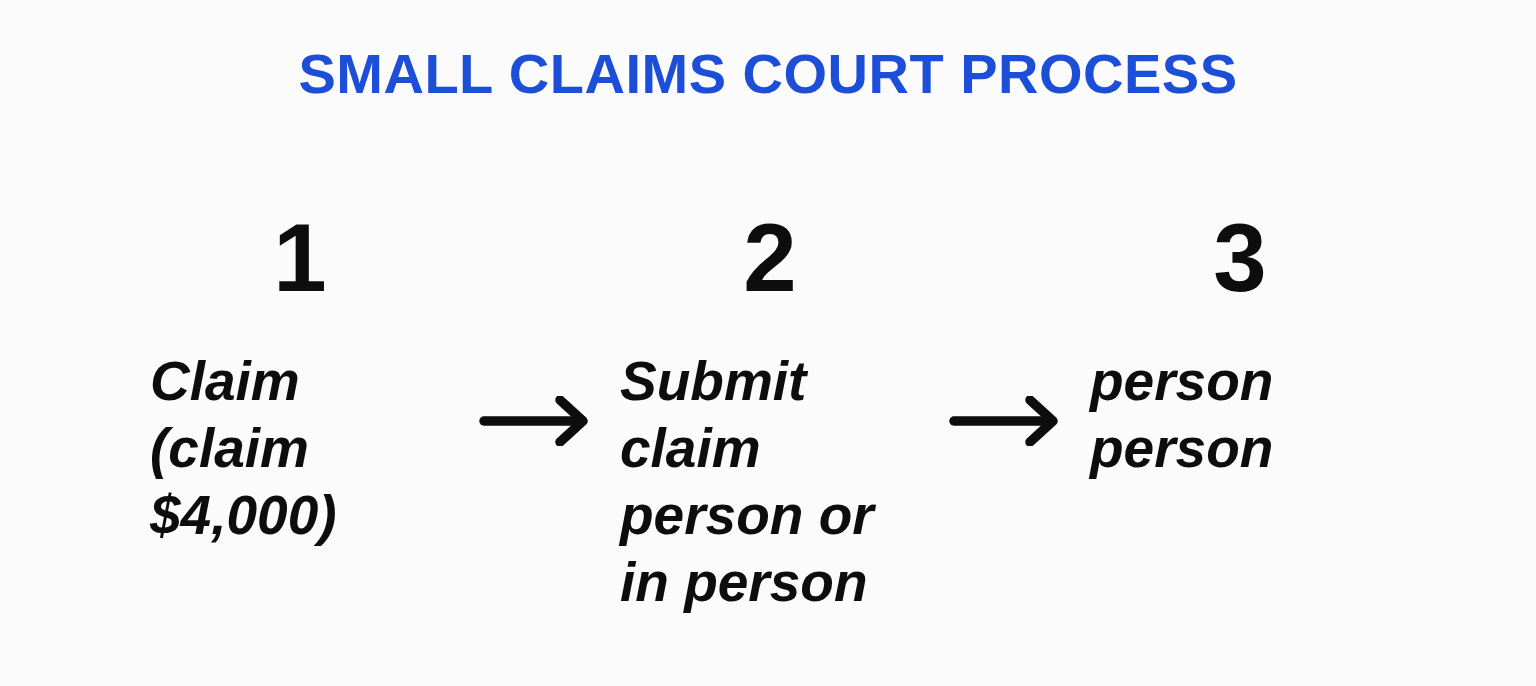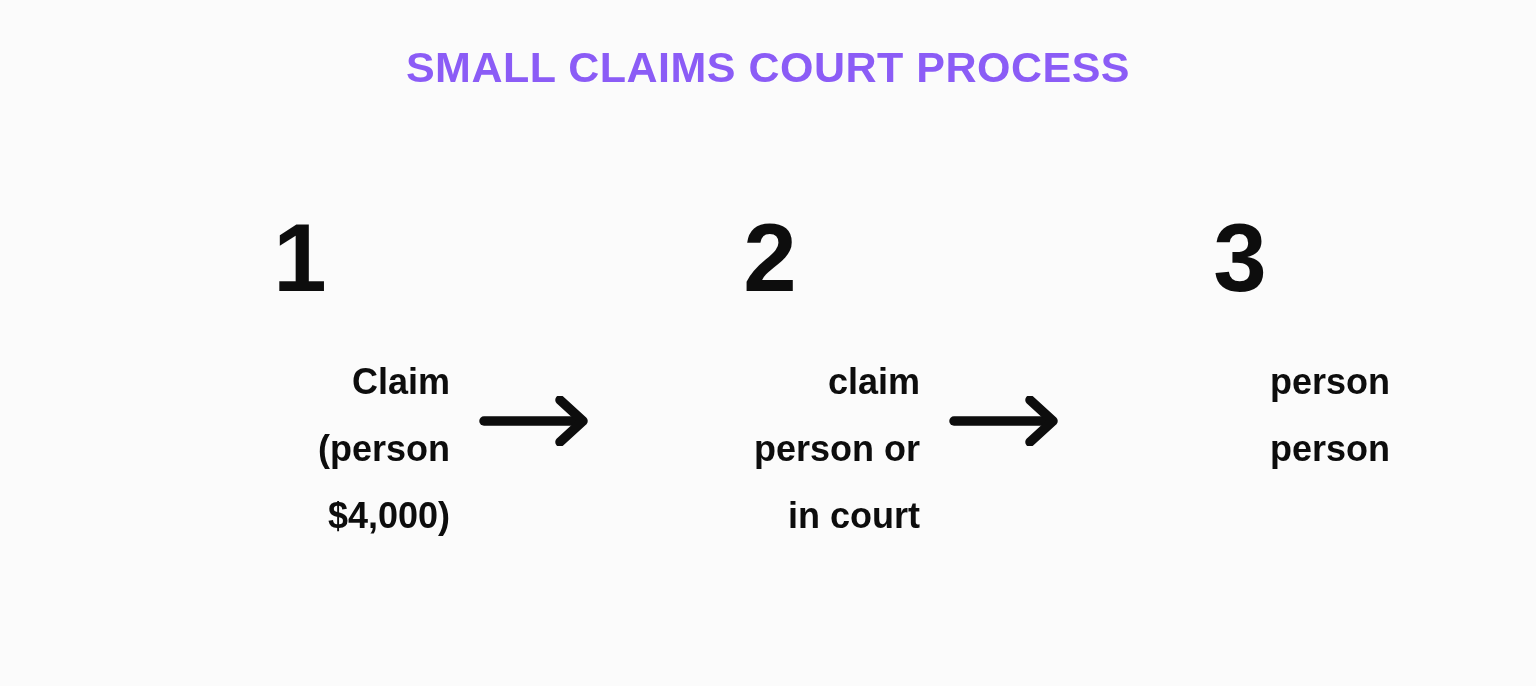--- a/index.html
+++ b/index.html
@@ -22,25 +22,25 @@
     box-sizing: border-box;
   }
 
   
   .title {
     position: absolute;
     top: 46px;
     left: 0;
     width: 1536px;
     text-align: center;
-    font-size: 43px;
+    font-size: 56px;
     font-weight: 900;
     letter-spacing: 0.5px;
     line-height: 1.0;
-    color: #8b5cf6;
+    color: #1d4ed8;
     white-space: nowrap;
   }
 
   
   .steps-row {
     position: absolute;
     top: 210px;
     left: 150px;
     width: 1240px;
     display: flex;
@@ -64,26 +64,27 @@
     color: #0d0d0d;
     margin: 0;
     height: 96px;
     display: flex;
     align-items: center;
     justify-content: center;
   }
 
   .step-label {
     margin-top: 42px;
-    font-size: 36px;
+    font-size: 55px;
     font-weight: 600;
     line-height: 67px;
-    text-align: right;
+    text-align: left;
     color: #0d0d0d;
     width: 300px;
+    font-style: italic;
   }
 
   .step-label .line {
     display: block;
     white-space: nowrap;
   }
 
   
   .arrow {
     flex: 0 0 auto;
@@ -104,40 +105,41 @@
 <div class="infographic">
 
   <div class="title">SMALL CLAIMS COURT PROCESS</div>
 
   <div class="steps-row">
 
     <div class="step">
       <div class="step-number">1</div>
       <div class="step-label">
         <span class="line">Claim</span>
-        <span class="line">(person</span>
+        <span class="line">(claim</span>
         <span class="line">$4,000)</span>
       </div>
     </div>
 
     <div class="arrow">
       <svg viewBox="0 0 112 50" xmlns="http://www.w3.org/2000/svg" aria-hidden="true">
         <g fill="none" stroke="#0d0d0d" stroke-width="9.5" stroke-linecap="round" stroke-linejoin="round">
           <line x1="5" y1="25" x2="95" y2="25"></line>
           <polyline points="81,4 104,25 81,46"></polyline>
         </g>
       </svg>
     </div>
 
     <div class="step">
       <div class="step-number">2</div>
       <div class="step-label">
+        <span class="line">Submit</span>
         <span class="line">claim</span>
         <span class="line">person or</span>
-        <span class="line">in court</span>
+        <span class="line">in person</span>
       </div>
     </div>
 
     <div class="arrow">
       <svg viewBox="0 0 112 50" xmlns="http://www.w3.org/2000/svg" aria-hidden="true">
         <g fill="none" stroke="#0d0d0d" stroke-width="9.5" stroke-linecap="round" stroke-linejoin="round">
           <line x1="5" y1="25" x2="95" y2="25"></line>
           <polyline points="81,4 104,25 81,46"></polyline>
         </g>
       </svg>

